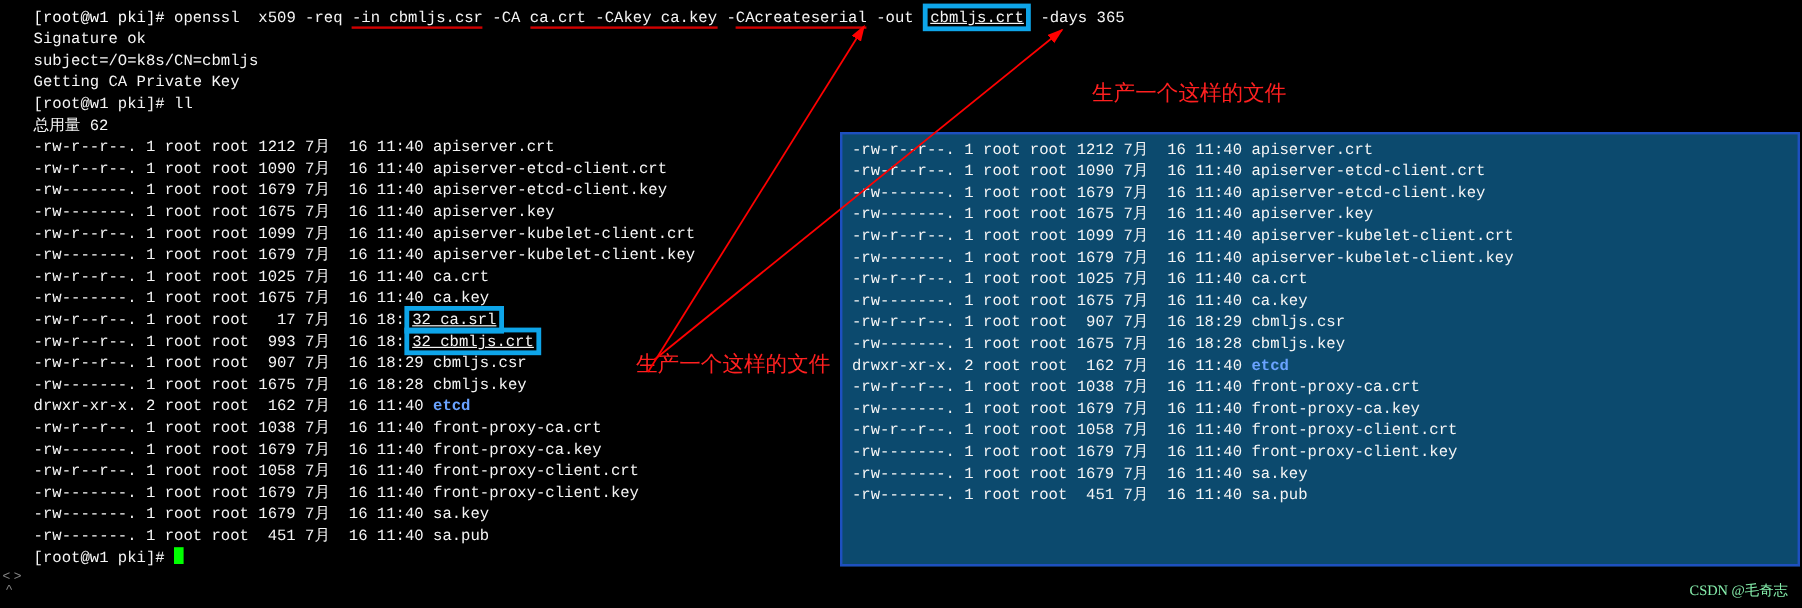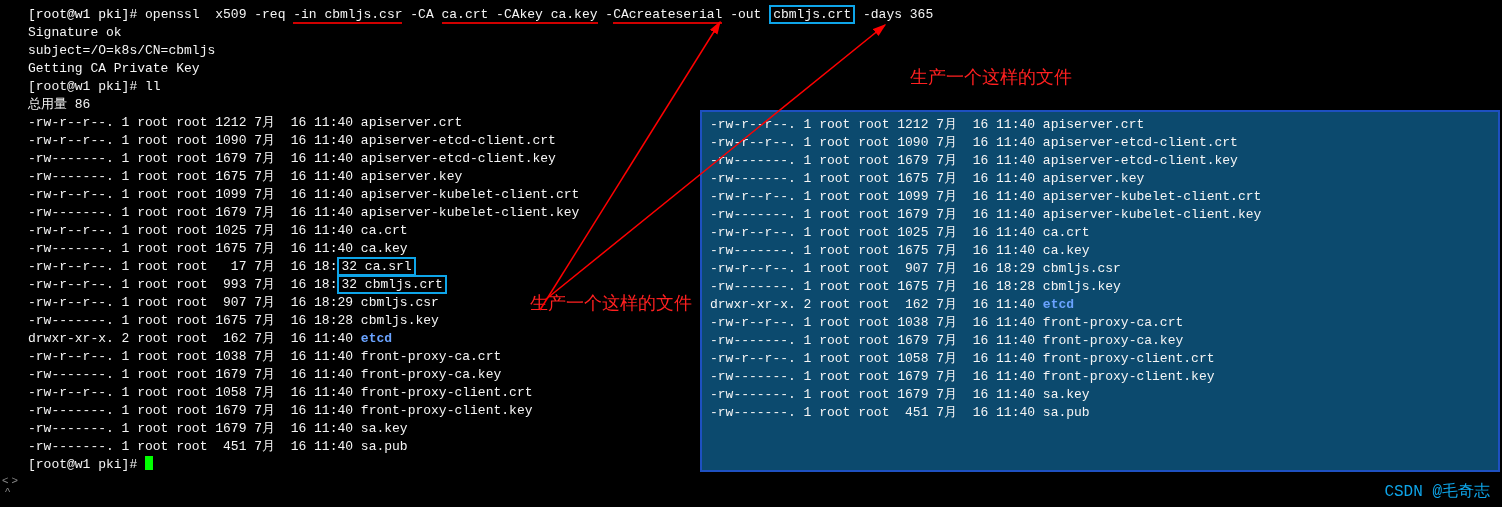--- a/index.html
+++ b/index.html
@@ -14,21 +14,21 @@
     overflow:hidden;
     position:relative;
   }
   .term{
     padding:6px 6px 0 28px;
     white-space:pre;
   }
   .prompt .host{color:#fff;}
   .dir{color:#6aa3ff;font-weight:bold;}
   .underline-red{border-bottom:2px solid #d00000;}
-  .box-red{border:2px solid #0ea5e9;padding:0 2px;}
+  .box-red{border:4px solid #0ea5e9;padding:0 2px;text-decoration:underline;}
   .caret{
     display:inline-block;width:8px;height:14px;
     background:#00ff00;vertical-align:-2px;
   }
   .annot{
     position:absolute;
     color:#ff2020;
     font-family:"SimSun","Microsoft YaHei",sans-serif;
     font-size:18px;
   }
@@ -42,35 +42,35 @@
     white-space:pre;
   }
   .scroll-arrows{
     position:absolute;left:2px;top:474px;
     color:#888;font-size:11px;line-height:12px;
     font-family:sans-serif;
   }
   .scroll-arrows span{display:block;}
   .watermark{
     position:absolute;right:12px;bottom:6px;
-    color:#0ea5e9;font-size:16px;font-family:Liberation Mono, monospace;
+    color:#86efac;font-size:12px;font-family:Liberation Serif, serif;
   }
   svg.arrows{
     position:absolute;left:0;top:0;pointer-events:none;
   }
 </style>
 </head>
 <body>
 
 <div class="term"><span class="prompt"><span class="host">[root@w1 pki]# </span><span>openssl  x509 -req </span><span class="underline-red">-in cbmljs.csr</span><span> -CA </span><span class="underline-red">ca.crt -CAkey ca.key</span><span> -</span><span class="underline-red">CAcreateserial</span><span> -out </span><span class="box-red">cbmljs.crt</span><span> -days 365</span></span>
 <span>Signature ok</span>
 <span>subject=/O=k8s/CN=cbmljs</span>
 <span>Getting CA Private Key</span>
 <span>[root@w1 pki]# ll</span>
-<span>总用量 86</span>
+<span>总用量 62</span>
 <span>-rw-r--r--. 1 root root 1212 7月  16 11:40 apiserver.crt</span>
 <span>-rw-r--r--. 1 root root 1090 7月  16 11:40 apiserver-etcd-client.crt</span>
 <span>-rw-------. 1 root root 1679 7月  16 11:40 apiserver-etcd-client.key</span>
 <span>-rw-------. 1 root root 1675 7月  16 11:40 apiserver.key</span>
 <span>-rw-r--r--. 1 root root 1099 7月  16 11:40 apiserver-kubelet-client.crt</span>
 <span>-rw-------. 1 root root 1679 7月  16 11:40 apiserver-kubelet-client.key</span>
 <span>-rw-r--r--. 1 root root 1025 7月  16 11:40 ca.crt</span>
 <span>-rw-------. 1 root root 1675 7月  16 11:40 ca.key</span>
 <span><span>-rw-r--r--. 1 root root   17 7月  16 18:</span><span class="box-red">32 ca.srl</span></span>
 <span><span>-rw-r--r--. 1 root root  993 7月  16 18:</span><span class="box-red">32 cbmljs.crt</span></span>

